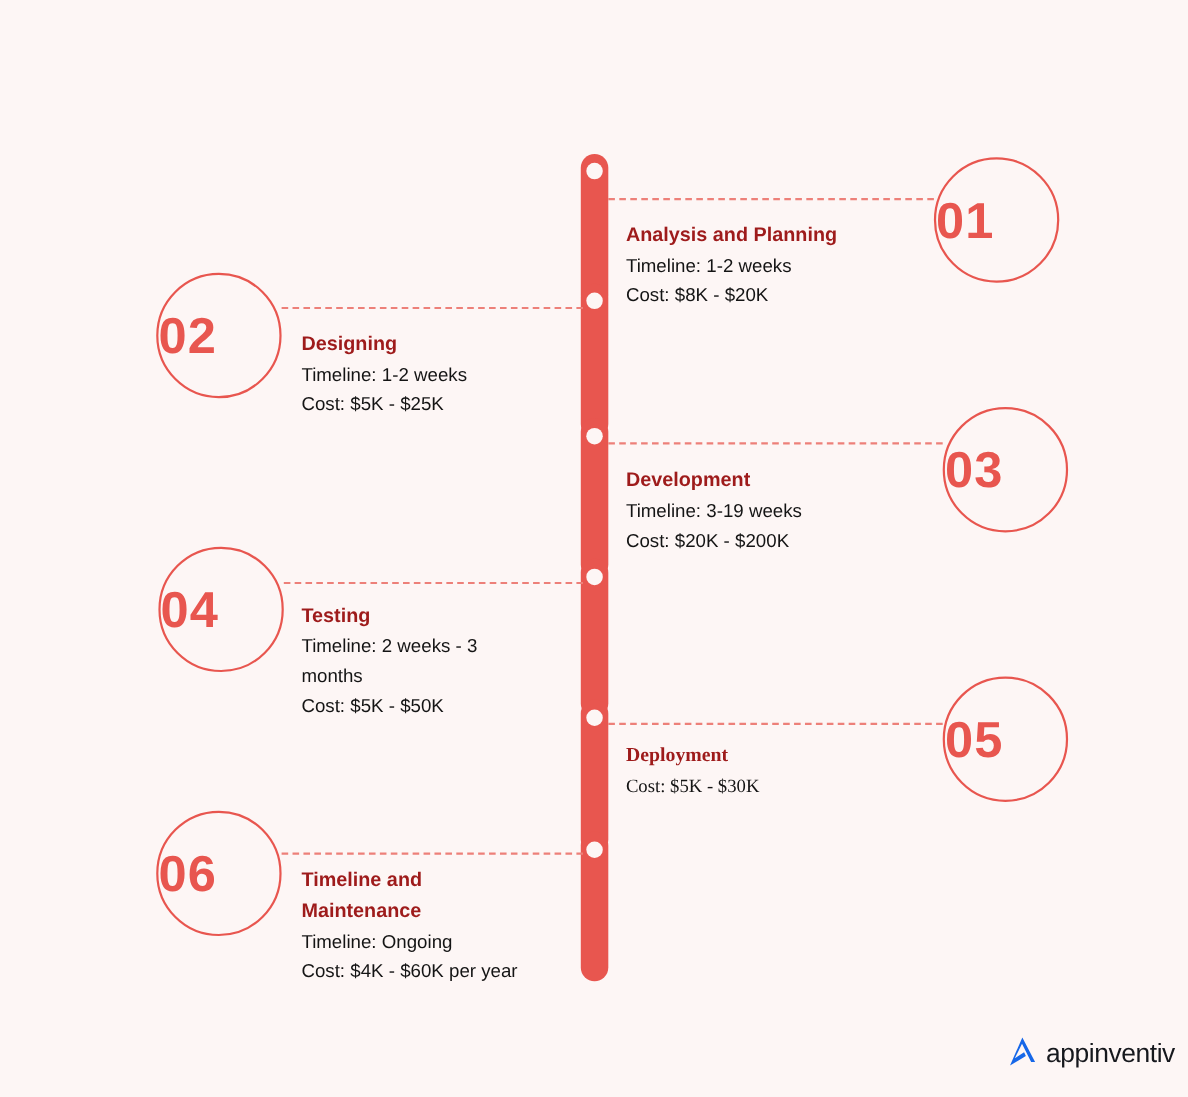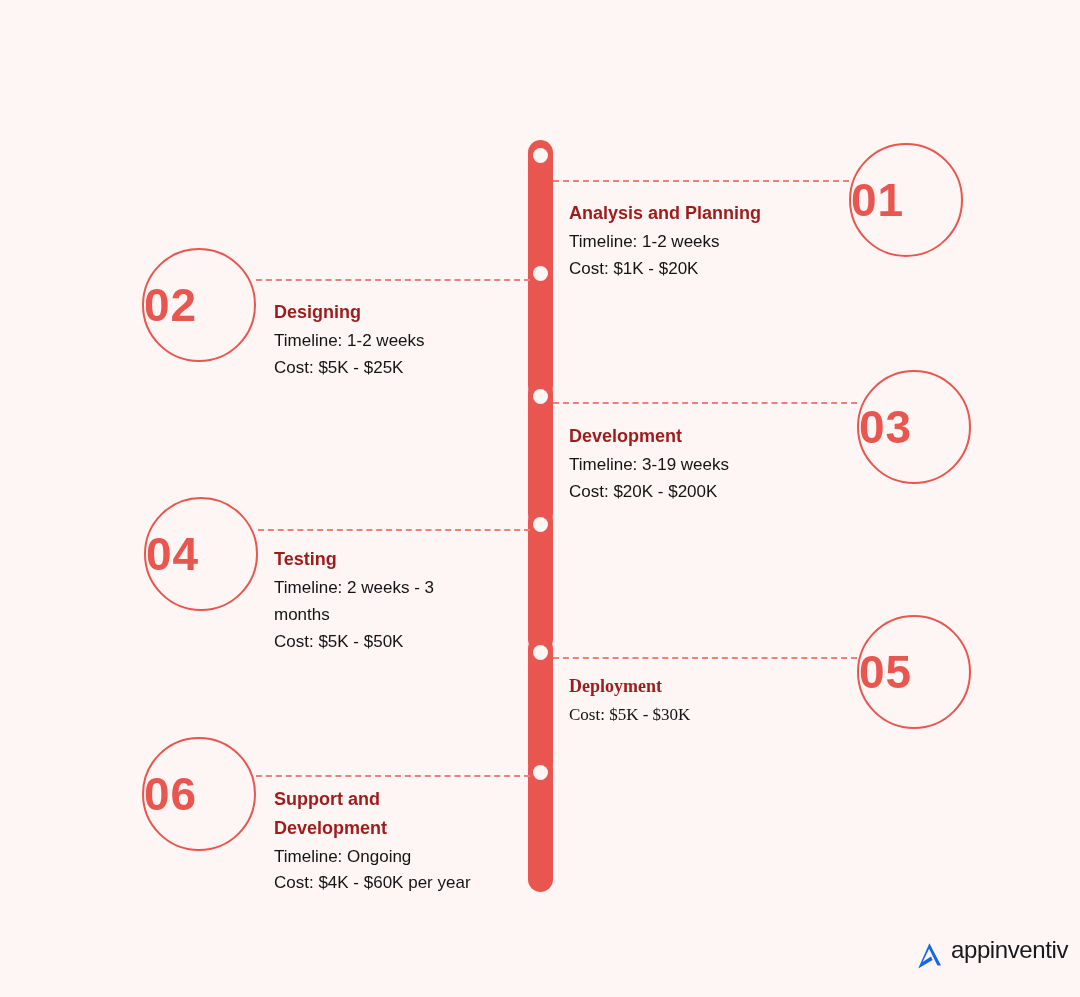--- a/index.html
+++ b/index.html
@@ -101,21 +101,21 @@
     line-height: 1.58;
     margin: 0;
   }
 
   
   #brand-logo {
     position: absolute;
     left: 912px;
     top: 938px;
     display: flex;
-    align-items: flex-start;
+    align-items: flex-end;
     gap: 5px;
   }
   #brand-logo .logo-mark {
     width: 34px;
     height: 34px;
     display: block;
   }
   #brand-logo .logo-word {
     font-size: 24px;
     color: #16181d;
@@ -152,21 +152,21 @@
   <div class="connector" style="left:258px;top:529px;width:272px;"></div>
   <div class="connector" style="left:553px;top:657px;width:304px;"></div>
   <div class="connector" style="left:256px;top:775px;width:274px;"></div>
 
   <div class="step-circle" style="left:849px;top:143px;">
     <span class="step-number">01</span>
   </div>
   <div class="step-text" style="left:569px;top:199px;width:270px;">
     <p class="step-heading">Analysis and Planning</p>
     <p class="step-line">Timeline: 1-2 weeks</p>
-    <p class="step-line">Cost: $1K - $20K</p>
+    <p class="step-line">Cost: $8K - $20K</p>
   </div>
 
   <div class="step-circle" style="left:142px;top:248px;">
     <span class="step-number">02</span>
   </div>
   <div class="step-text" style="left:274px;top:298px;width:240px;">
     <p class="step-heading">Designing</p>
     <p class="step-line">Timeline: 1-2 weeks</p>
     <p class="step-line">Cost: $5K - $25K</p>
   </div>
@@ -194,21 +194,21 @@
   </div>
   <div class="step-text" style="left:569px;top:672px;width:270px;font-family:Liberation Serif, serif;">
     <p class="step-heading">Deployment</p>
     <p class="step-line">Cost: $5K - $30K</p>
   </div>
 
   <div class="step-circle" style="left:142px;top:737px;">
     <span class="step-number">06</span>
   </div>
   <div class="step-text" style="left:274px;top:785px;width:212px;">
-    <p class="step-heading">Support and Development</p>
+    <p class="step-heading">Timeline and Maintenance</p>
     <p class="step-line">Timeline: Ongoing</p>
     <p class="step-line">Cost: $4K - $60K per year</p>
   </div>
 
   <div id="brand-logo">
     <svg class="logo-mark" viewBox="0 0 34 34">
       <path d="M17.4 5.2 L29 27.5 L25.4 27.5 L17.1 10.8 L10.6 24.0 L19.0 18.6 L20.6 22.1 L6.2 30.6 Z" fill="#1667e8"></path>
     </svg>
     <span class="logo-word">appinventiv</span>
   </div>

